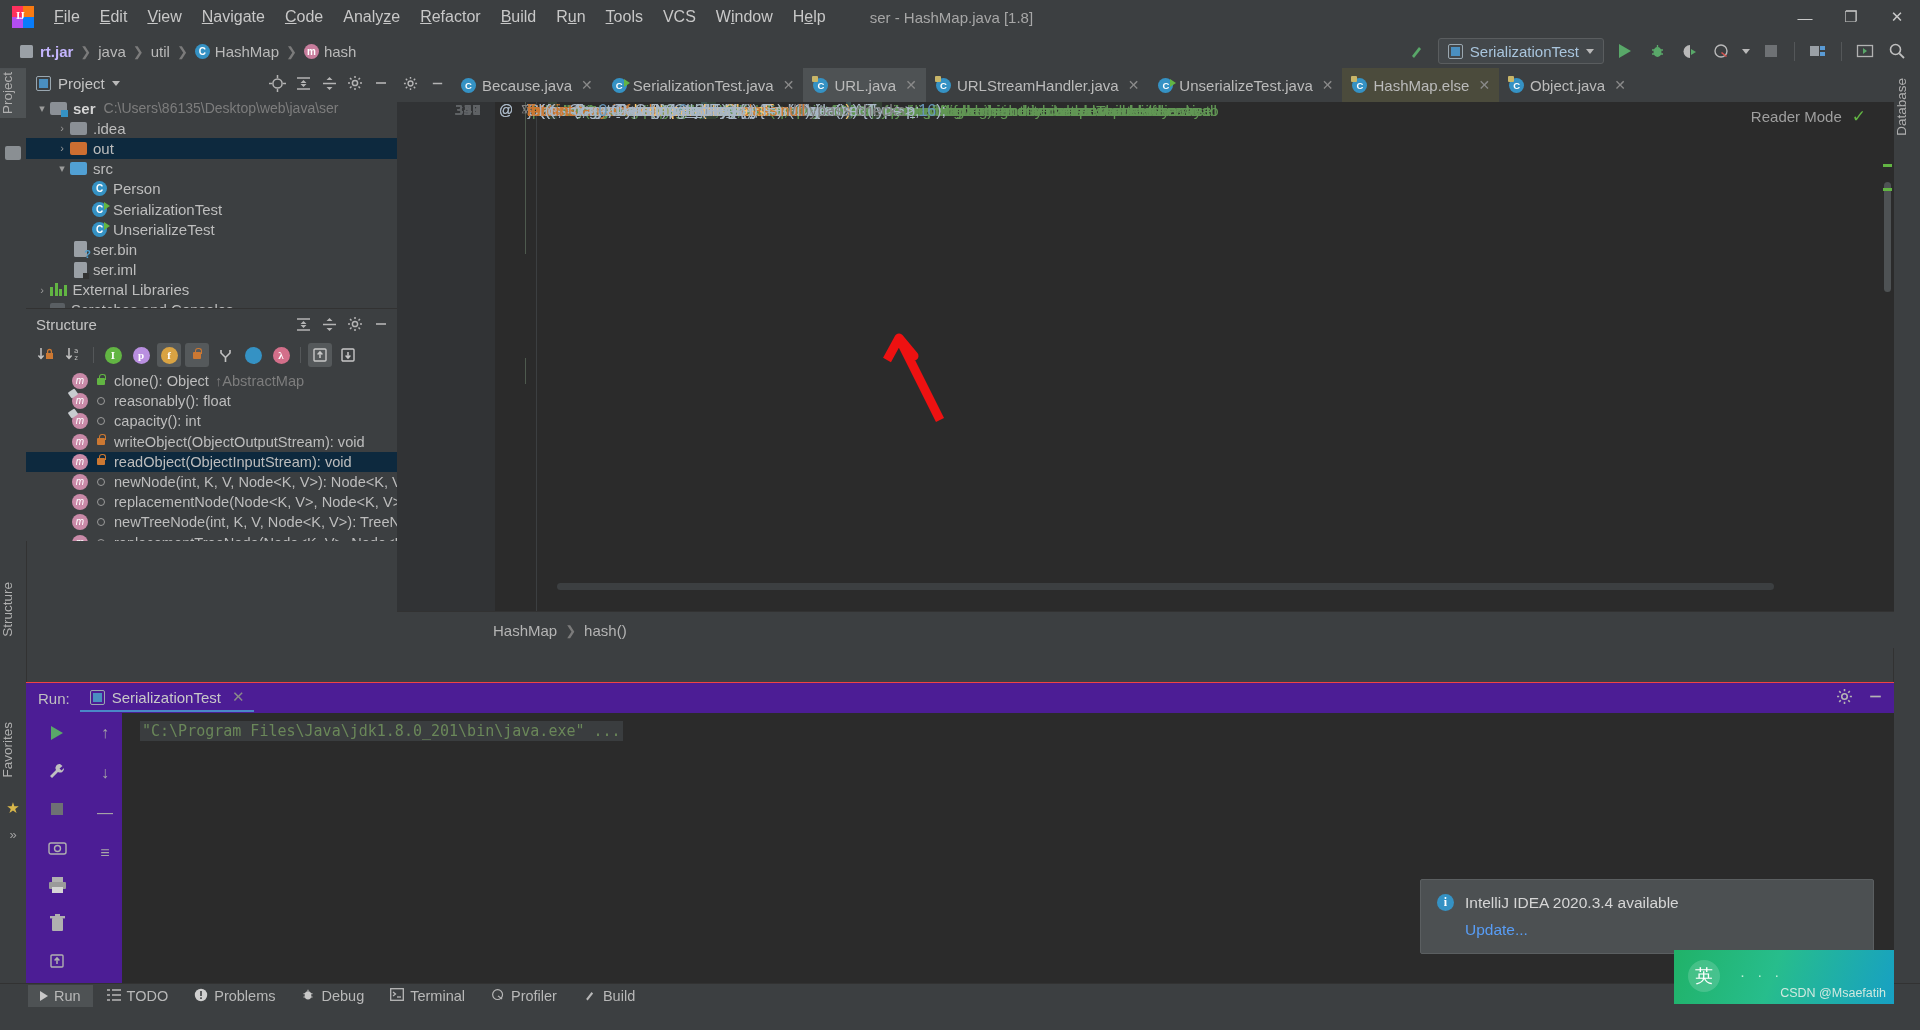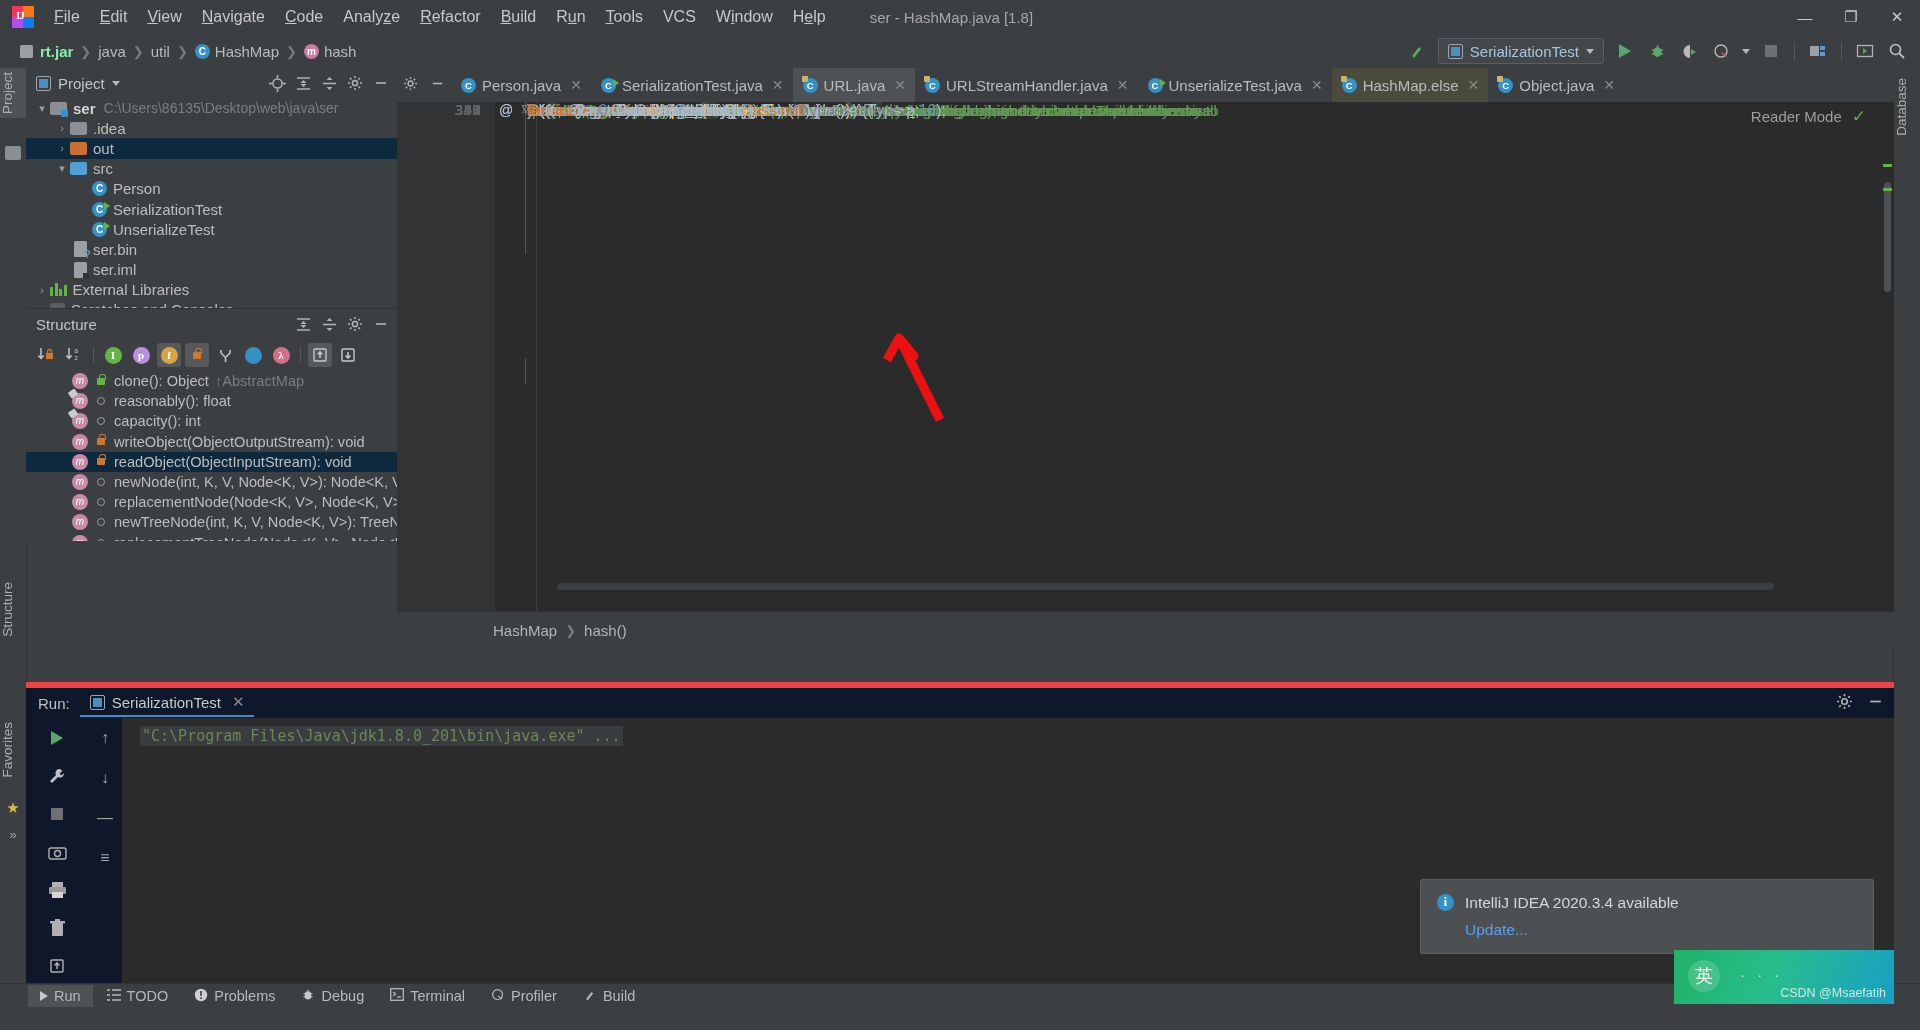--- a/index.html
+++ b/index.html
@@ -23,21 +23,21 @@
   .win-title{margin-left:34px;color:#a7a7a7;font-size:15px;white-space:nowrap;}
   .wbtns{position:absolute;right:0;top:0;height:34px;display:flex;align-items:center;}
   .wbtn{width:46px;height:34px;display:flex;align-items:center;justify-content:center;
         color:#c9c9c9;font-size:15px;}
 
   
   .navbar{position:absolute;left:0;top:34px;width:1920px;height:34px;background:#3c3f41;
           display:flex;align-items:center;border-bottom:1px solid #323232;}
   .crumbs{display:flex;align-items:center;margin-left:16px;font-size:15px;color:#b9b9b9;}
   .crumb{display:flex;align-items:center;gap:5px;padding:1px 4px;white-space:nowrap;}
-  .crumb.bold{font-weight:bold;color:#86efac;}
+  .crumb.bold{font-weight:bold;color:#c4b5fd;}
   .csep{color:#7b7b7b;margin:0 3px;font-size:13px;}
   .cicon{width:15px;height:15px;border-radius:50%;display:inline-block;flex:none;
          font-size:10px;line-height:15px;text-align:center;color:#fff;font-weight:bold;}
   .cicon.c{background:#3592c4;}
   .cicon.m{background:#c77d9c;}
 
   .tb-right{position:absolute;right:8px;top:0;height:34px;display:flex;align-items:center;gap:2px;}
   .tb-btn{width:30px;height:26px;display:flex;align-items:center;justify-content:center;color:#b5b5b5;}
   .runcfg{display:flex;align-items:center;gap:7px;height:24px;padding:0 9px;
           border:1px solid #5a5d5f;border-radius:3px;background:#43474a;margin:0 4px;}
@@ -154,22 +154,22 @@
   .vscroll{position:absolute;right:3px;top:80px;width:7px;height:110px;background:#4e5254;border-radius:4px;}
   .errmark{position:absolute;right:2px;width:9px;height:3px;}
 
   .bcrumb2{position:absolute;left:0;right:0;bottom:0;height:36px;background:#3c3f41;
            display:flex;align-items:center;padding-left:96px;font-size:15px;color:#b4b4b4;
            border-top:1px solid #323232;}
 
   .arrow-ann{position:absolute;z-index:40;pointer-events:none;}
 
   
-  .runpanel{position:absolute;left:26px;top:682px;right:26px;height:300px;background:#0f172a;
-            border-top:6px solid #ef4444;}
+  .runpanel{position:absolute;left:26px;top:682px;right:26px;height:300px;background:#4c1d95;
+            border-top:1px solid #ef4444;}
   .run-hdr{height:30px;display:flex;align-items:center;padding-left:12px;gap:10px;position:relative;}
   .run-lbl{font-size:15px;color:#c0c0c0;}
   .run-tab{display:flex;align-items:center;gap:7px;font-size:15px;color:#c8c8c8;padding:4px 10px;
            border-bottom:2px solid #4a88c7;}
   .run-acts{position:absolute;right:10px;top:0;height:30px;display:flex;align-items:center;gap:14px;color:#b0b0b0;}
   .run-side{position:absolute;left:0;top:30px;width:62px;bottom:0;display:flex;flex-direction:column;
             align-items:center;gap:14px;padding-top:8px;}
   .rs{width:26px;height:24px;display:flex;align-items:center;justify-content:center;color:#a7a7a7;}
   .run-side2{position:absolute;left:62px;top:30px;width:34px;bottom:0;display:flex;flex-direction:column;
              align-items:center;gap:16px;padding-top:8px;color:#a7a7a7;}
@@ -611,21 +611,21 @@
             </svg>
         </span>
         <span>
           <svg width="15" height="15" viewBox="0 0 16 16">
               <path d="M3 8h10" stroke="#b4b4b4" stroke-width="1.6"></path>
             </svg>
         </span>
       </div>
       <div class="tab">
         <span class="tab-ic">C</span>
-        <span>Person.java</span>
+        <span>Because.java</span>
         <span class="x">✕</span>
       </div>
       <div class="tab">
         <span class="tab-ic run">C</span>
         <span>SerializationTest.java</span>
         <span class="x">✕</span>
       </div>
       <div class="tab active">
         <span class="tab-ic lk">C</span>
         <span>URL.java</span>

